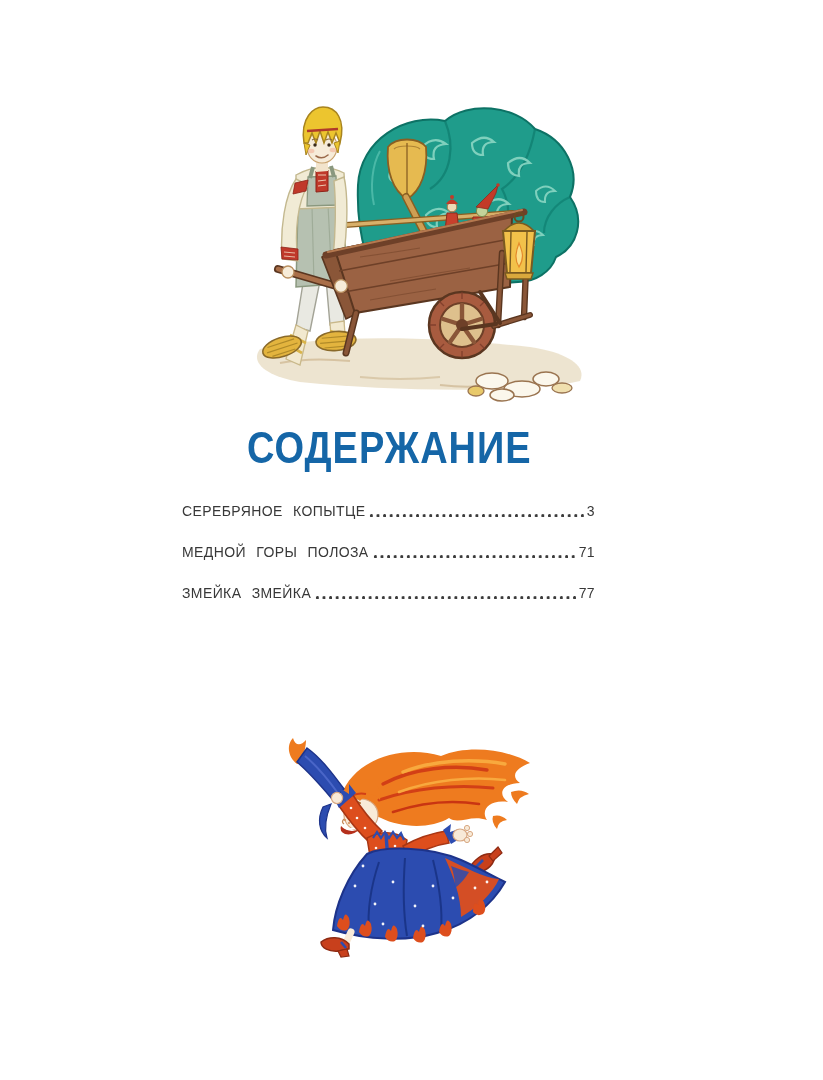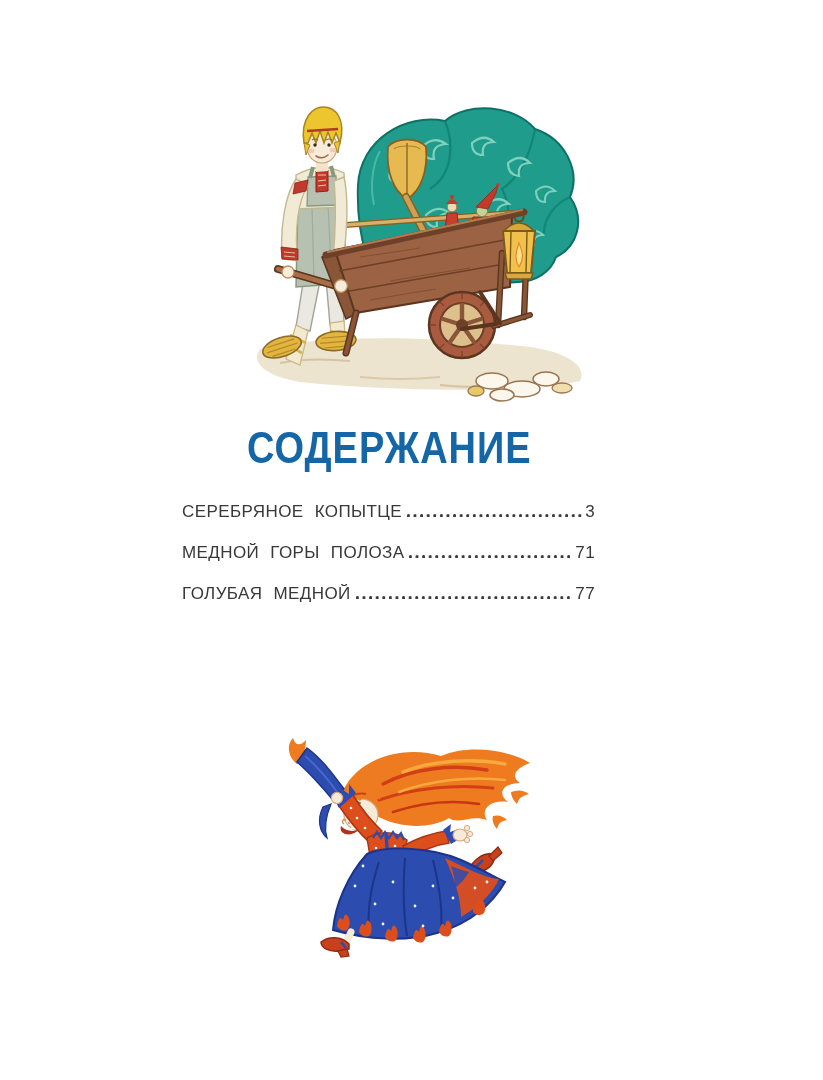--- a/index.html
+++ b/index.html
@@ -16,21 +16,21 @@
     font-size:38px;font-weight:800;letter-spacing:1px;
     color:#1566a7;
     transform:scaleY(1.16);transform-origin:left top;
     white-space:nowrap;
   }
 
   
   .toc{
     left:182px;top:500px;width:413px;
     color:#383838;
-    font-size:17px;
+    font-size:14px;
   }
   .toc-row{
     display:flex;align-items:flex-end;
     height:22px;margin-bottom:19px;
     line-height:21px;
   }
   .toc-name{
     white-space:nowrap;
     letter-spacing:0.4px;word-spacing:6px;
   }
@@ -224,21 +224,21 @@
     <span class="toc-name">СЕРЕБРЯНОЕ КОПЫТЦЕ</span>
     <span class="toc-leader"></span>
     <span class="toc-page">3</span>
   </div>
   <div class="toc-row">
     <span class="toc-name">МЕДНОЙ ГОРЫ ПОЛОЗА</span>
     <span class="toc-leader"></span>
     <span class="toc-page">71</span>
   </div>
   <div class="toc-row">
-    <span class="toc-name">ГОЛУБАЯ МЕДНОЙ</span>
+    <span class="toc-name">ЗМЕЙКА ЗМЕЙКА</span>
     <span class="toc-leader"></span>
     <span class="toc-page">77</span>
   </div>
 </div>
 
 <div class="abs" style="left:283px;top:736px;width:252px;height:222px;">
 <svg width="252" height="222" viewBox="0 0 252 222">
 
   <g>
     <path d="M58,60 C70,24 118,8 158,20 C186,8 226,14 247,27 C233,32 227,40 237,47 C221,47 213,57 225,66 C207,63 197,74 204,84 C188,78 176,89 166,82 C148,93 118,92 98,82 C80,74 66,70 58,60 Z" fill="#ee7b1f"></path>

